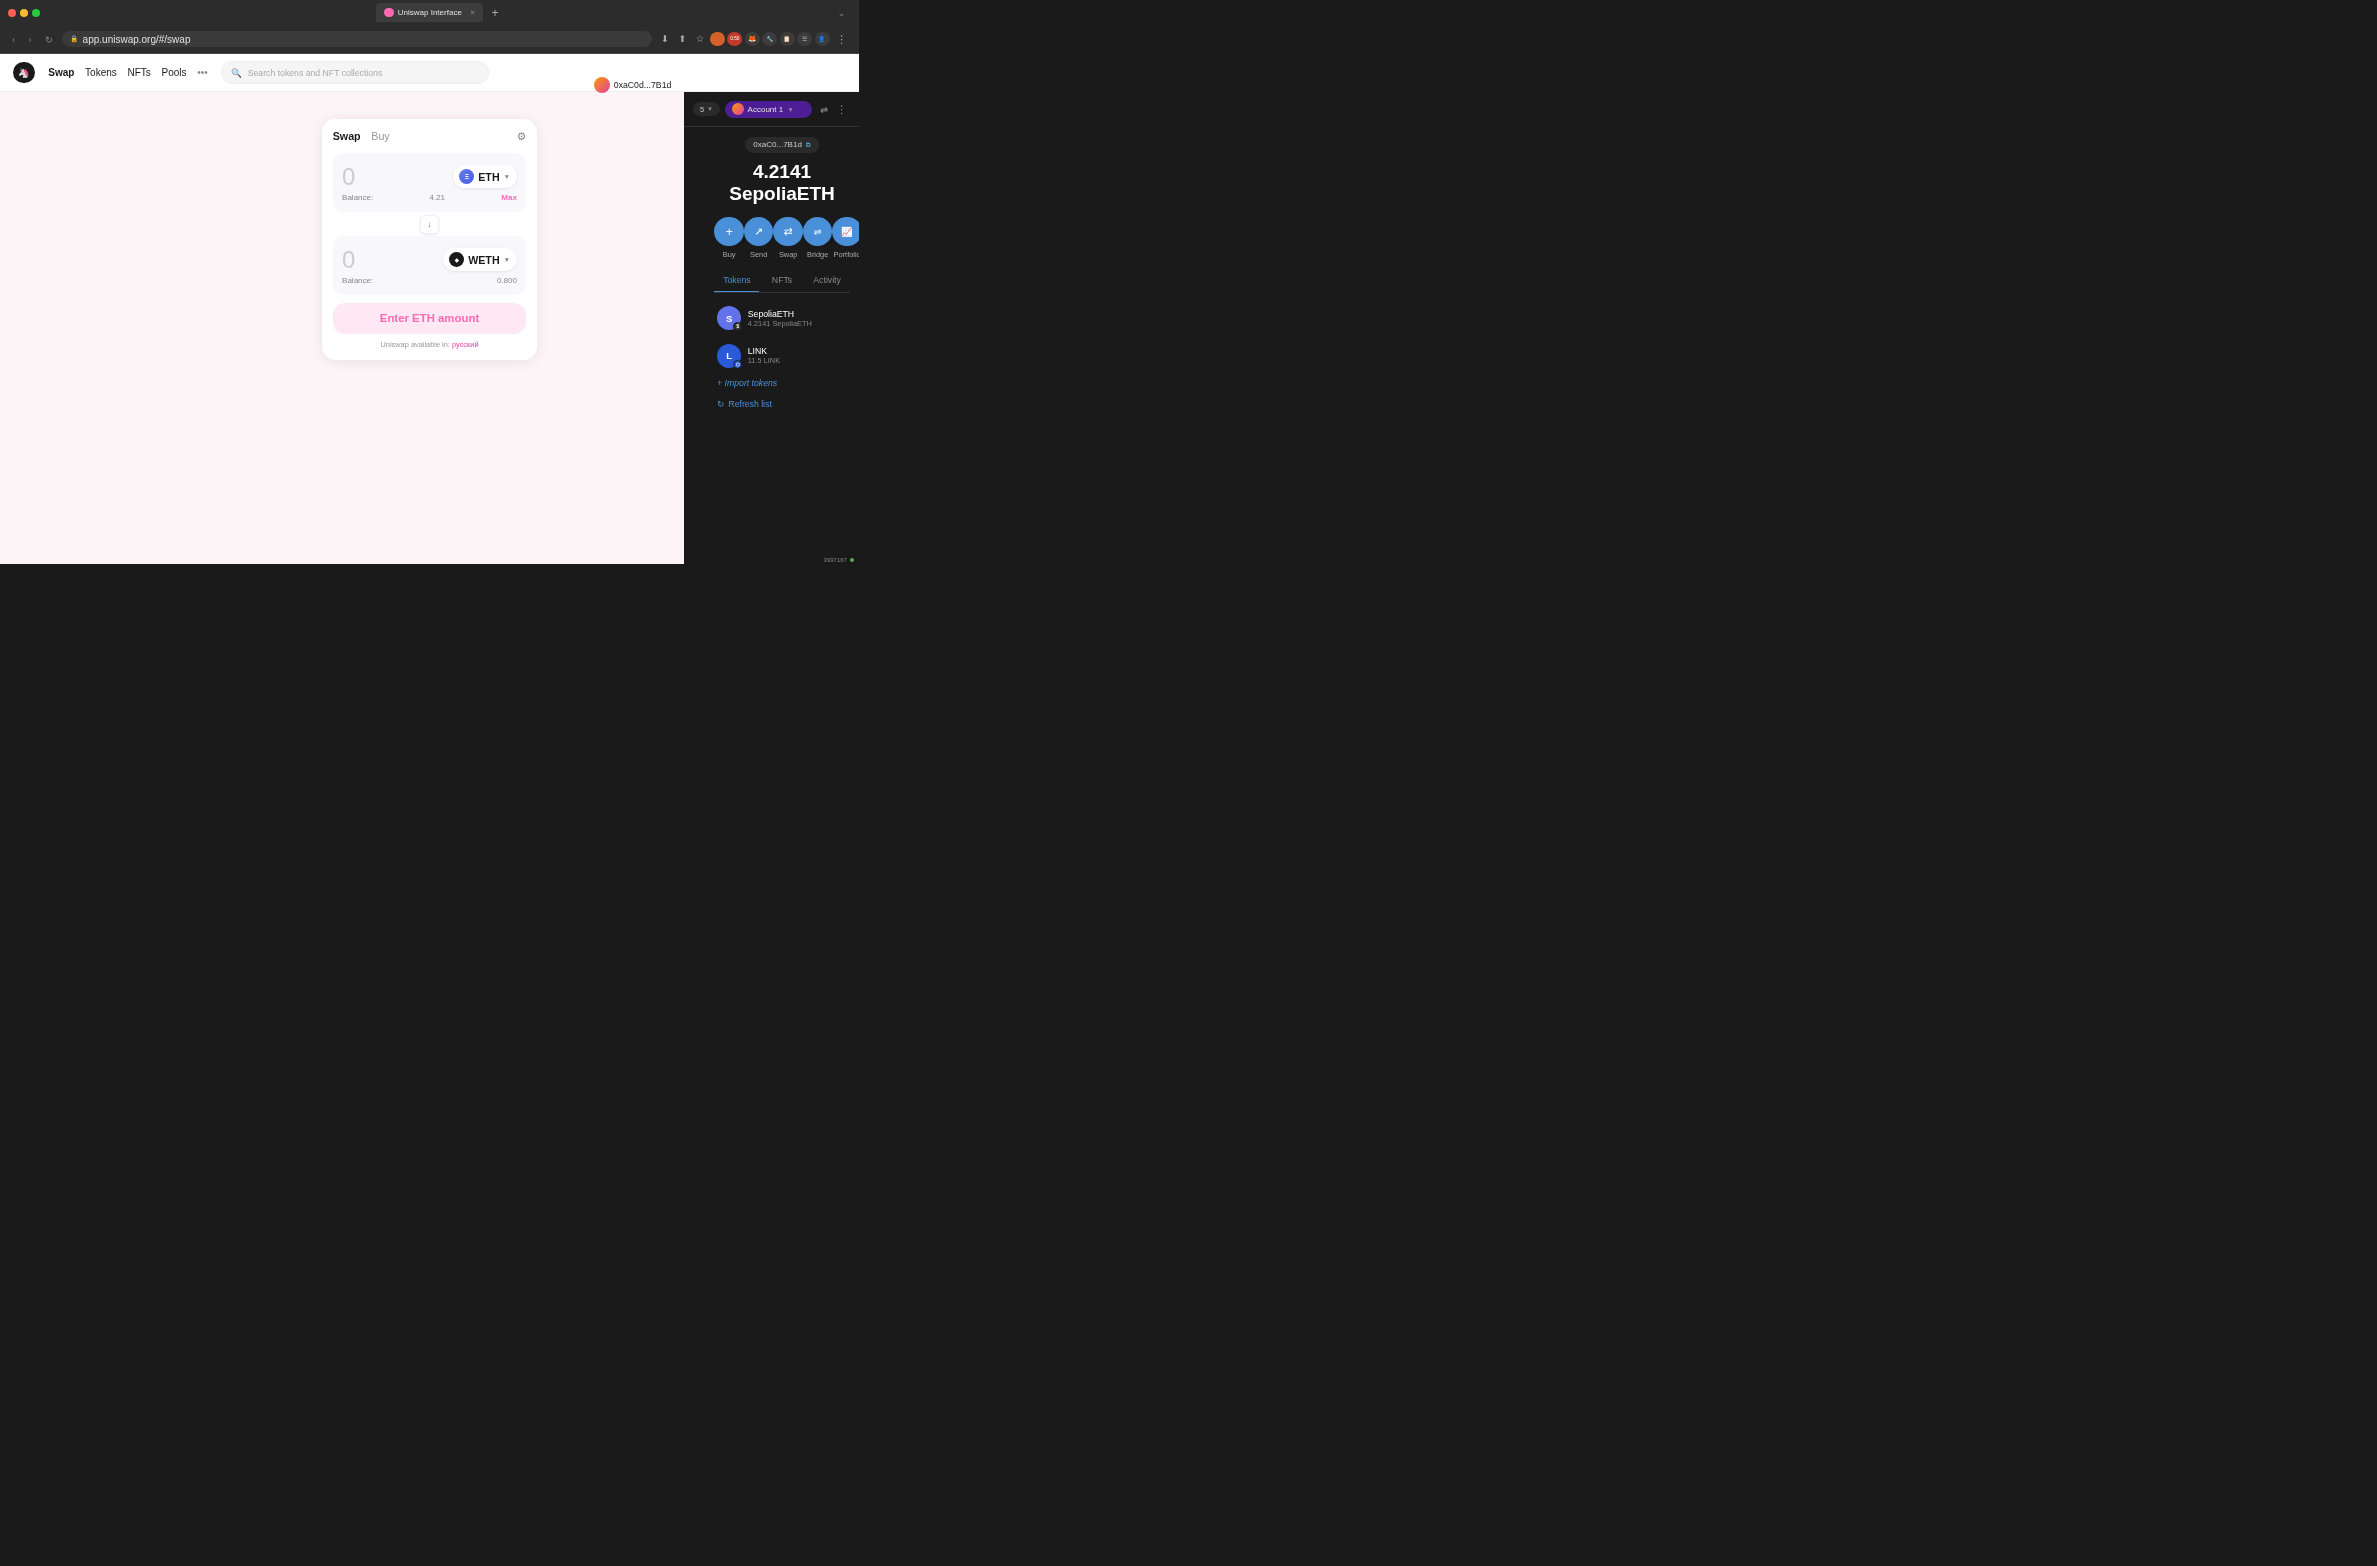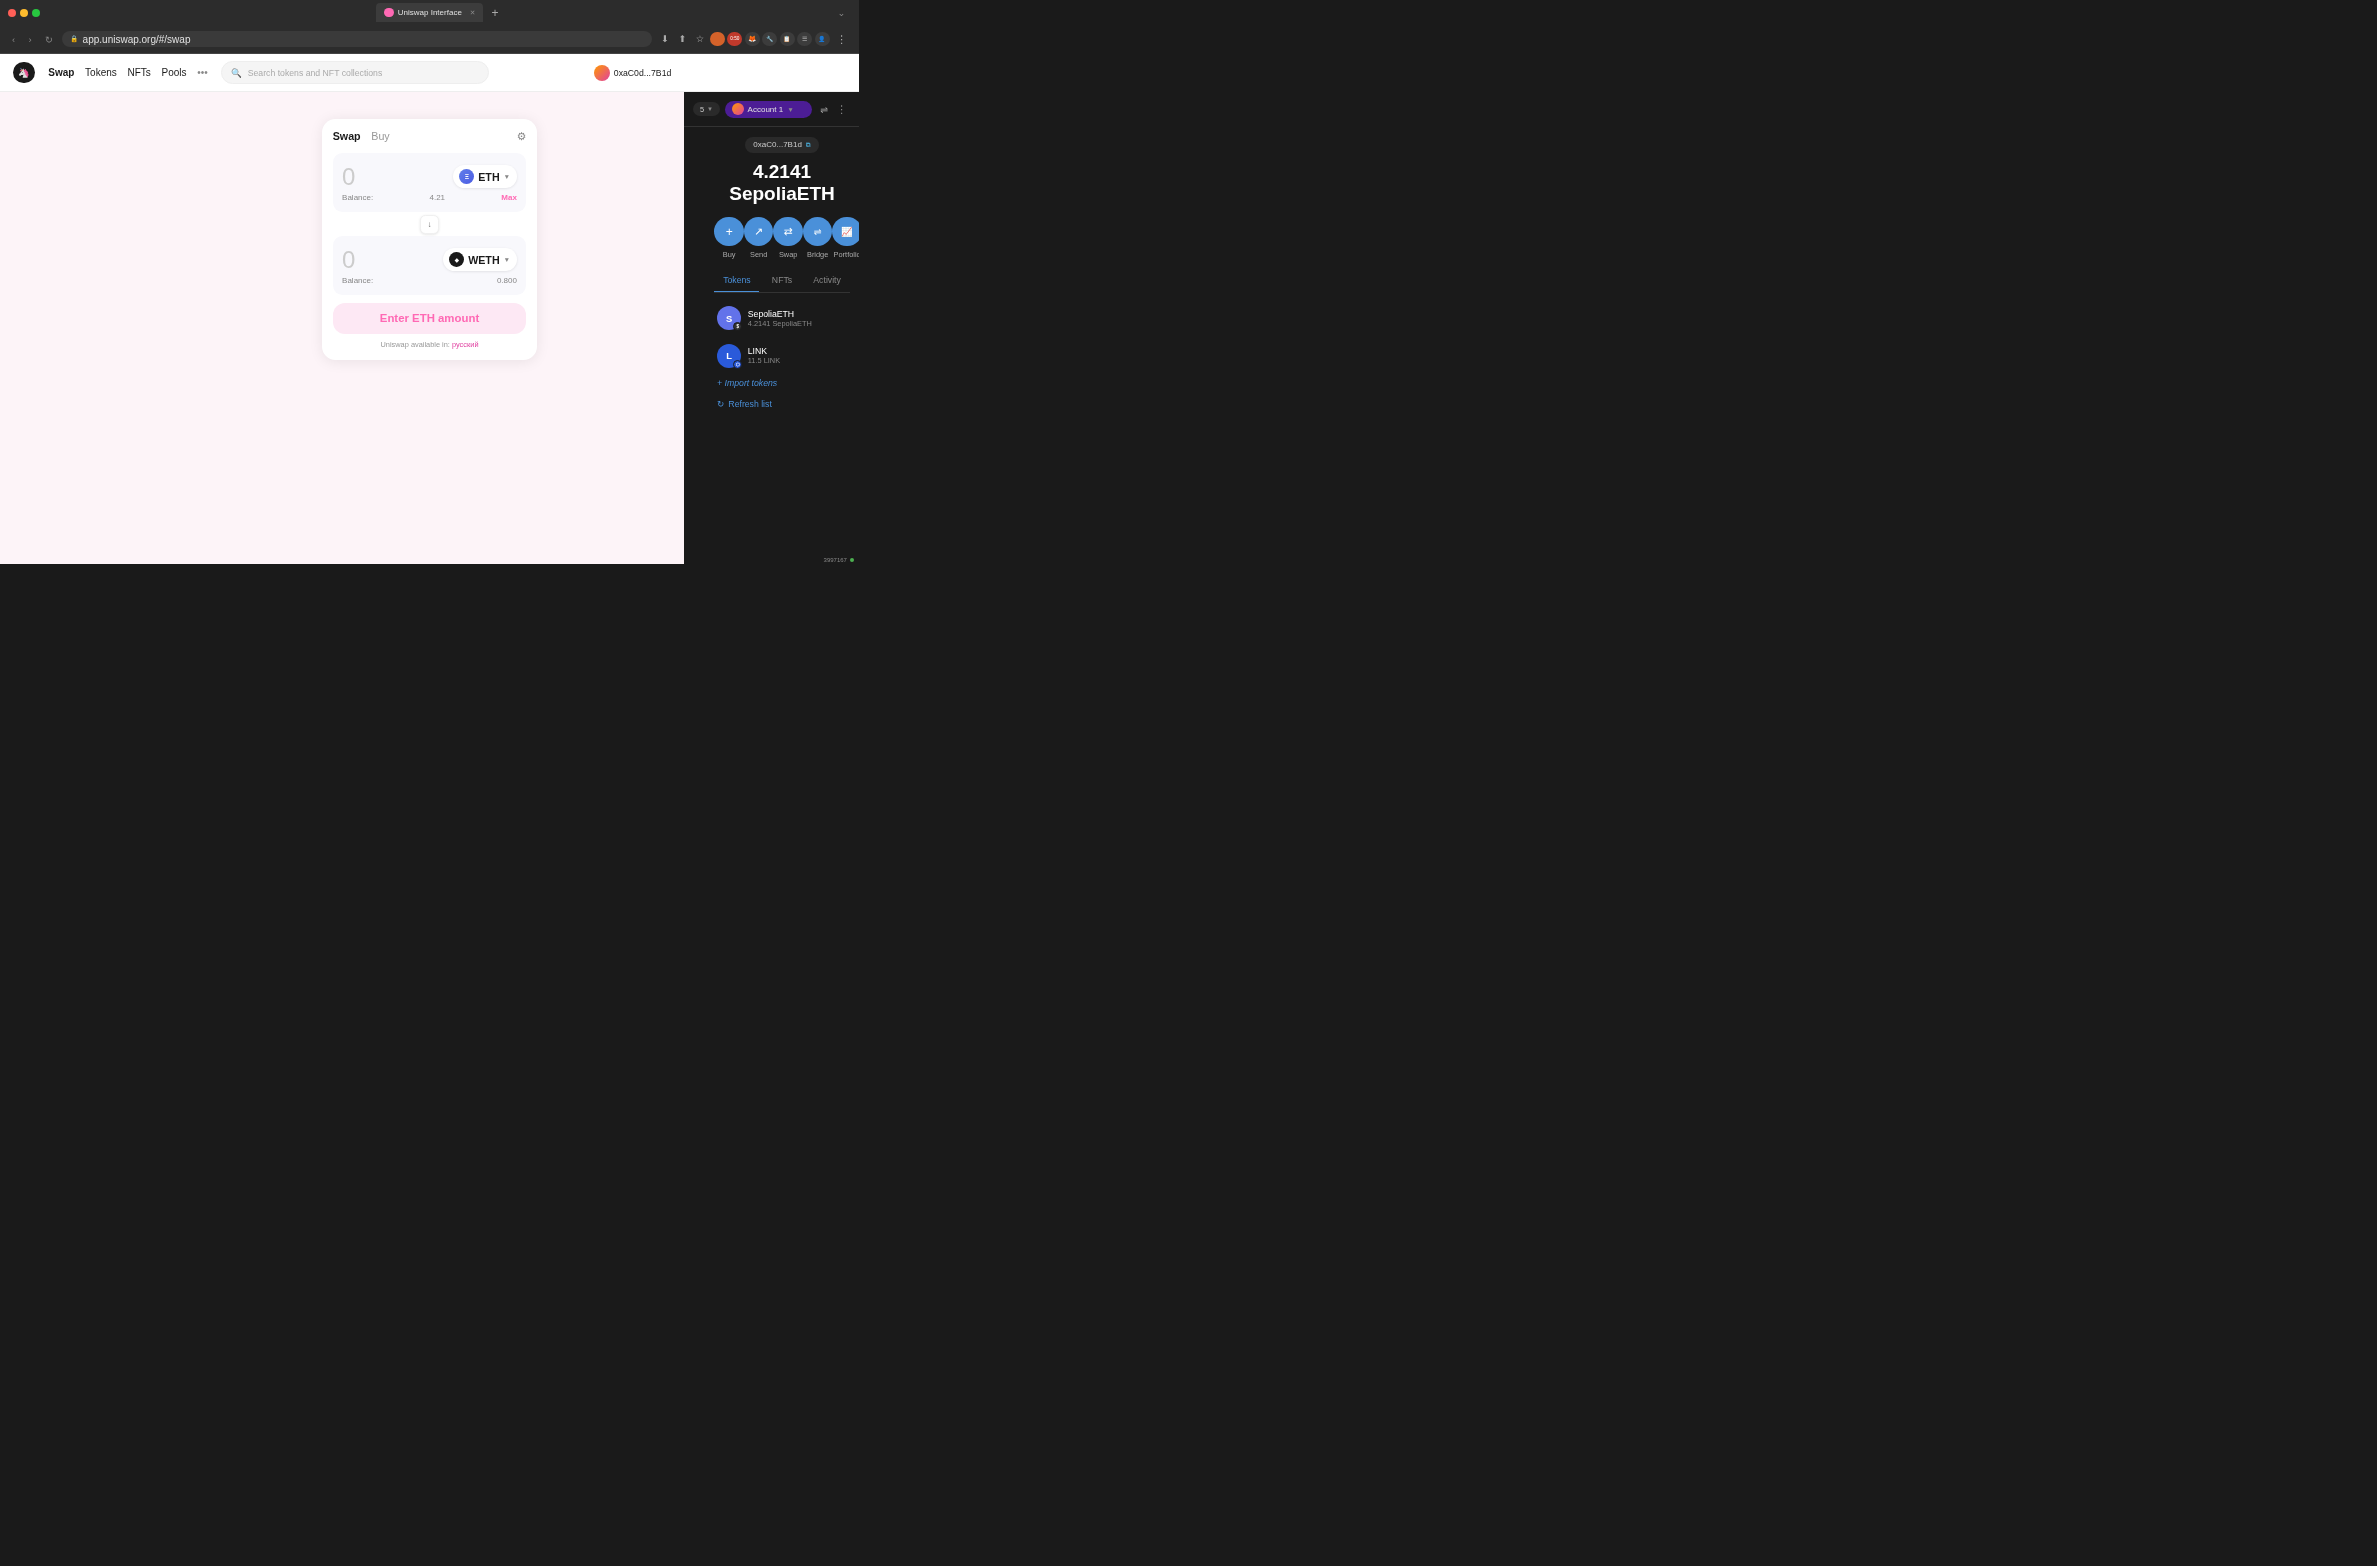--- a/index.html
+++ b/index.html
@@ -565,21 +565,21 @@
     .ens-avatar {
       width: 16px;
       height: 16px;
       border-radius: 50%;
       background: linear-gradient(135deg, #f90 0%, #e040a0 100%);
     }
 
     .page-header-right {
       position: absolute;
       right: 181px;
-      top: 0;
+      top: 12px;
       height: 38px;
       display: flex;
       align-items: center;
       gap: 5.4px;
       padding-right: 6.7px;
     }
   </style>
 </head>
 <body>
 

